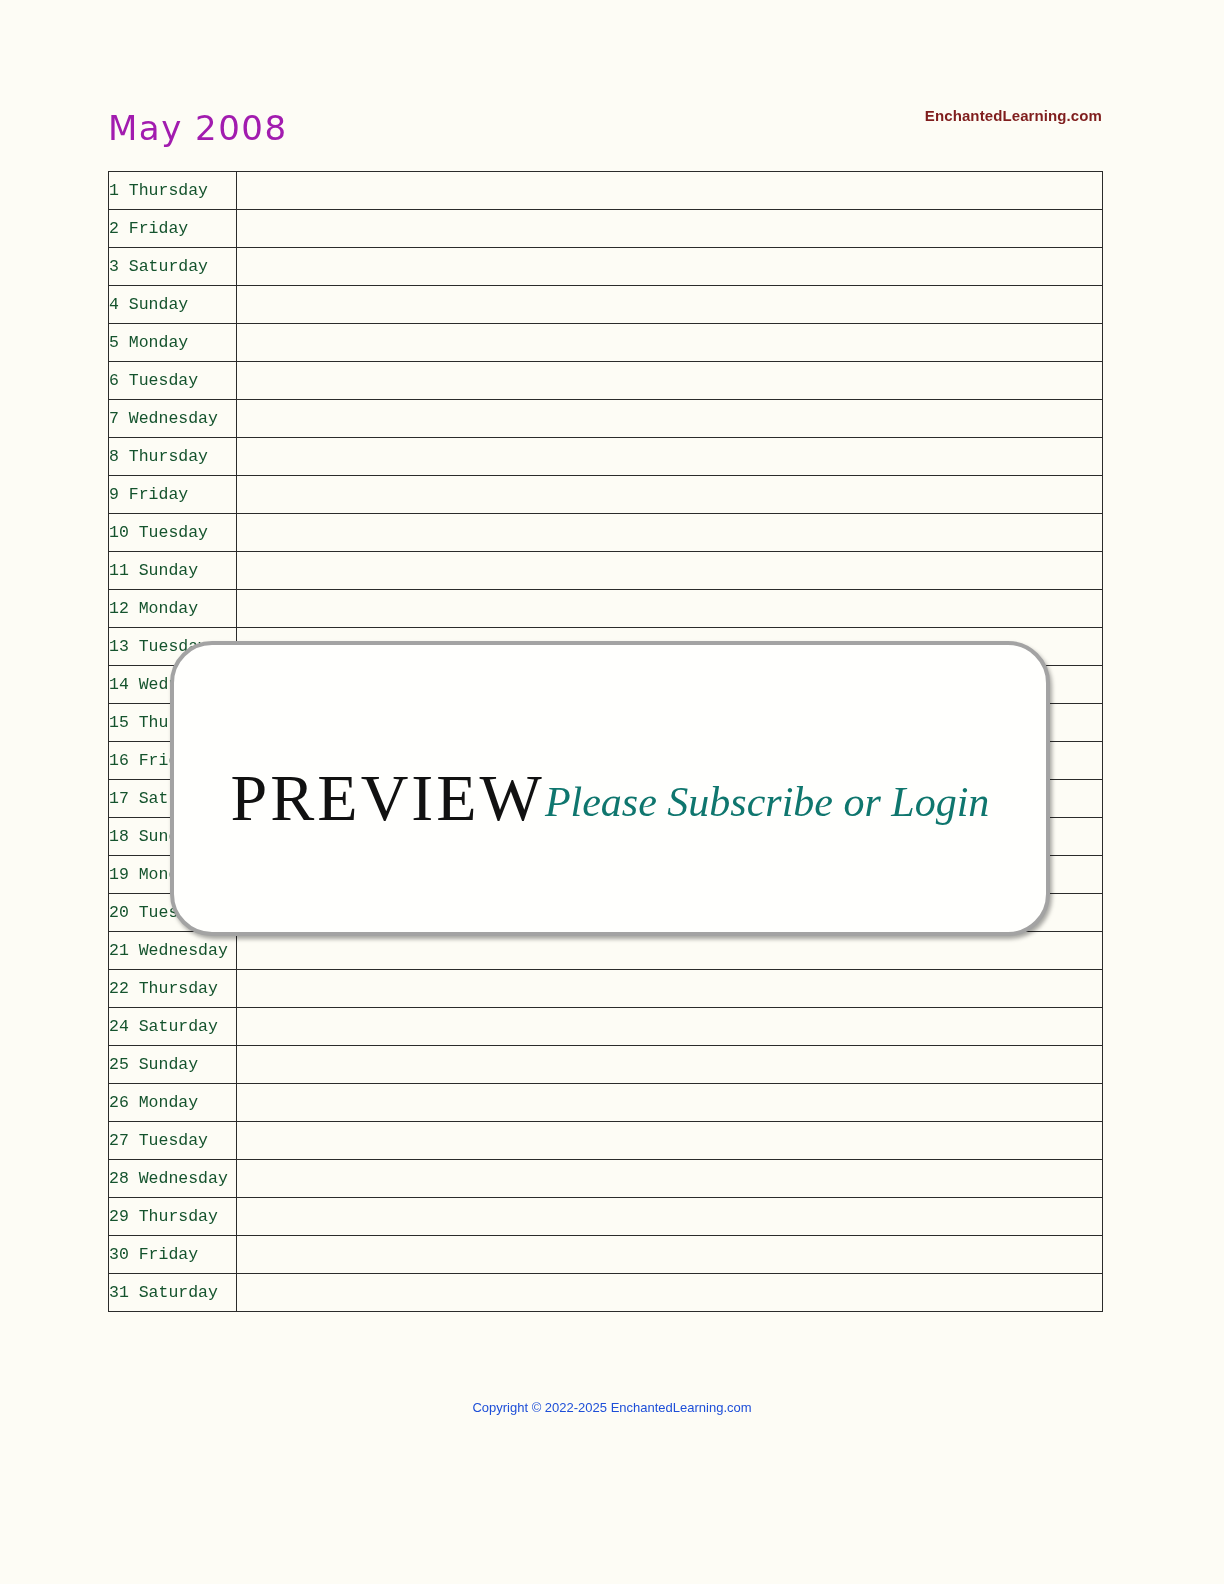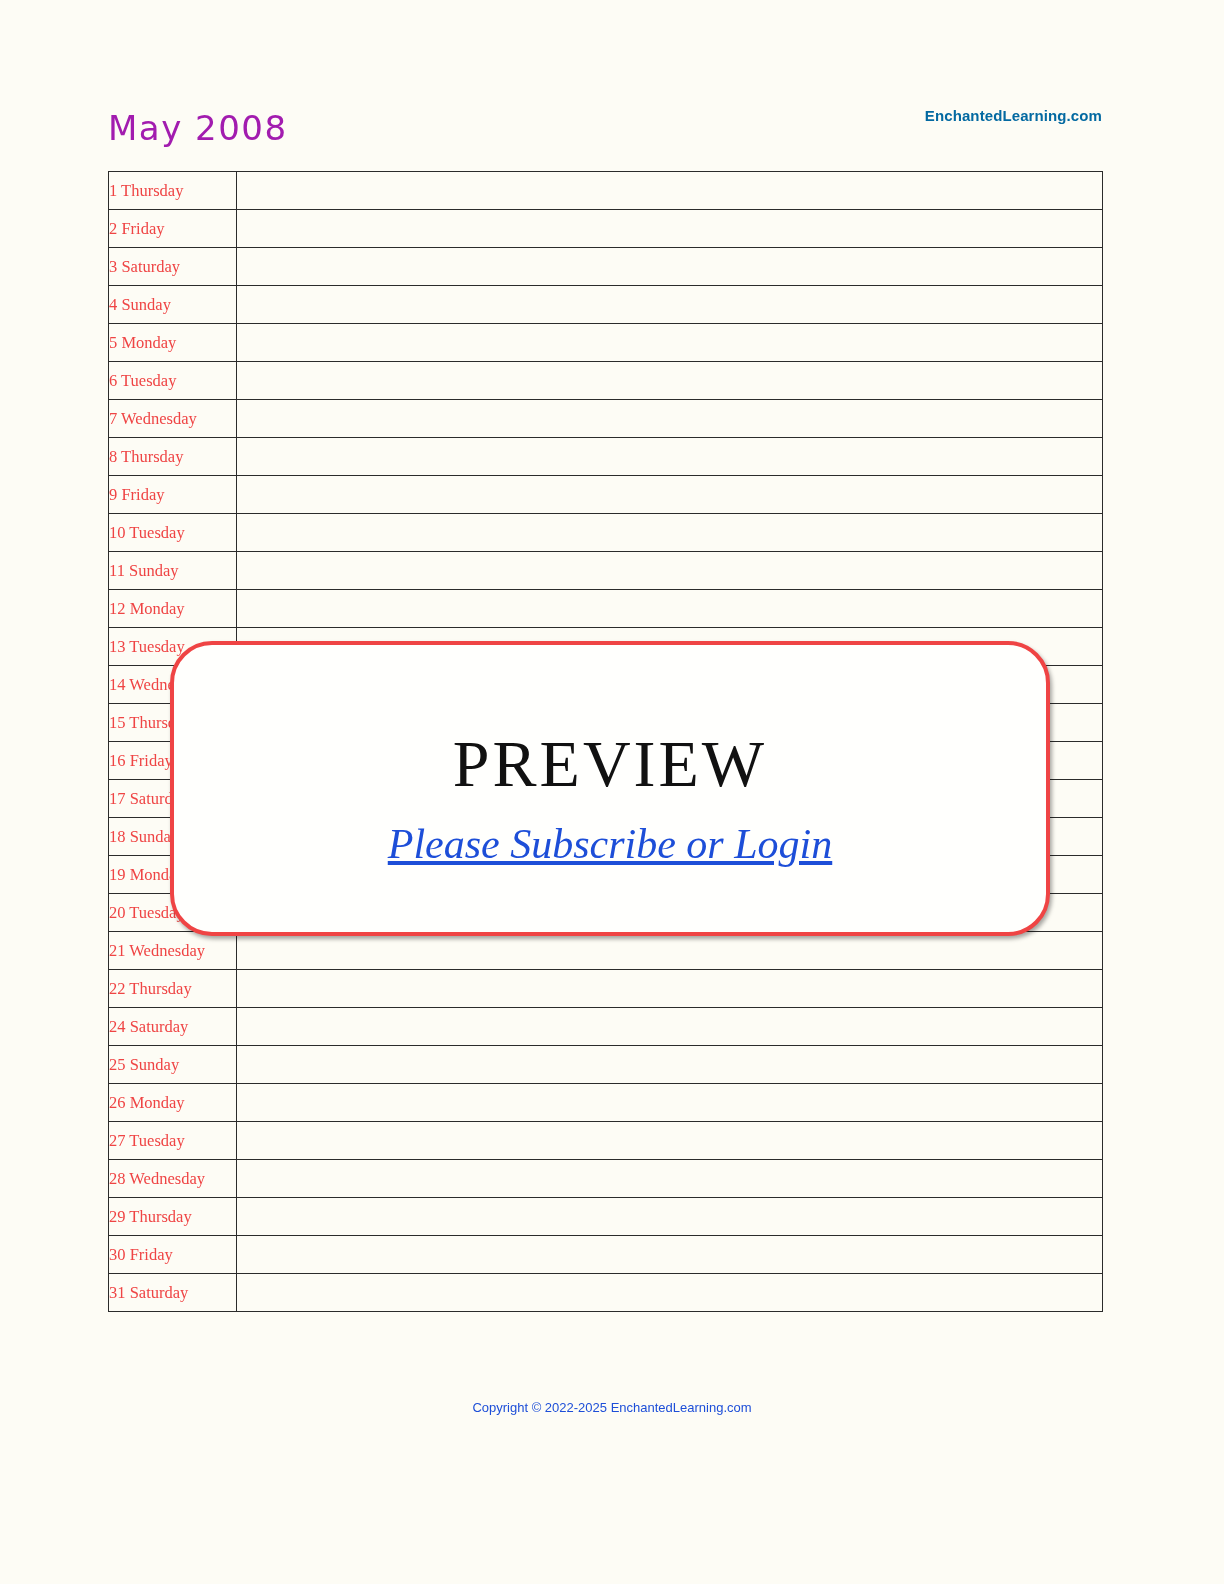--- a/index.html
+++ b/index.html
@@ -20,21 +20,21 @@
     width: 1224px;
     height: 1584px;
   }
   .site-label {
     position: absolute;
     right: 122px;
     top: 107px;
     font-family: "Liberation Sans", sans-serif;
     font-size: 15px;
     font-weight: bold;
-    color: #0369a1;
+    color: #7f1d1d;
     letter-spacing: 0.1px;
   }
   .month-title {
     position: absolute;
     left: 108px;
     top: 108px;
     font-family: "DejaVu Sans", sans-serif;
     font-size: 34px;
     font-weight: normal;
     color: #a21caf;
@@ -52,23 +52,23 @@
     table-layout: fixed;
   }
   table.calendar td {
     border: 1px solid #2b2b2b;
     height: 37px;
     padding: 0;
     background: #fdfcf5;
   }
   td.daycell {
     width: 127px;
-    font-family: Liberation Serif, serif;
+    font-family: Liberation Mono, monospace;
     font-size: 16.5px;
-    color: #ef4444;
+    color: #14532d;
     padding-left: 10px;
     vertical-align: middle;
     white-space: nowrap;
   }
   td.notecell {
     width: 865px;
   }
   .copyright {
     position: absolute;
     left: 0;
@@ -80,44 +80,43 @@
     color: #1d4ed8;
   }
   
   .preview-box {
     position: absolute;
     left: 170px;
     top: 641px;
     width: 872px;
     height: 287px;
     background: #fffffd;
-    border: 4px solid #ef4444;
+    border: 4px solid #a3a3a3;
     border-radius: 42px;
     box-shadow: 2px 3px 4px rgba(0,0,0,0.35);
     display: flex;
-    flex-direction: column;
+    flex-direction: row;
     align-items: center;
     justify-content: center;
   }
   .preview-title {
     font-family: "Liberation Serif", serif;
     font-size: 66px;
     letter-spacing: 3px;
     color: #111;
     margin-top: 18px;
     line-height: 1;
   }
   .preview-sub {
     font-family: "Liberation Serif", serif;
     font-style: italic;
     font-size: 42px;
-    color: #1d4ed8;
+    color: #0f766e;
     margin-top: 26px;
     line-height: 1;
-    text-decoration: underline;
   }
 </style>
 </head>
 <body>
 
 <div class="page">
 
   <div class="site-label">EnchantedLearning.com</div>
 
   <div class="month-title">May 2008</div>

